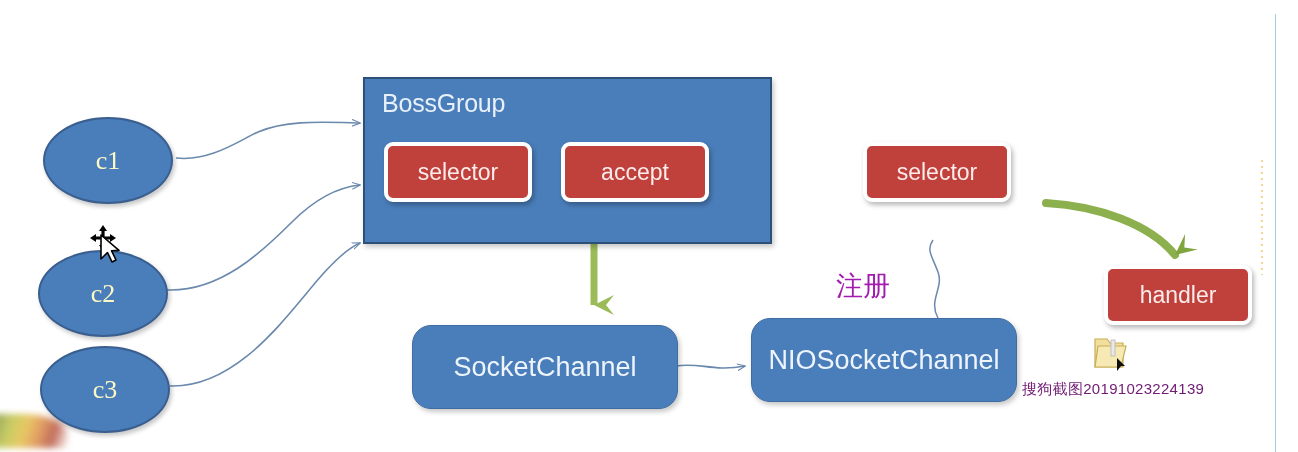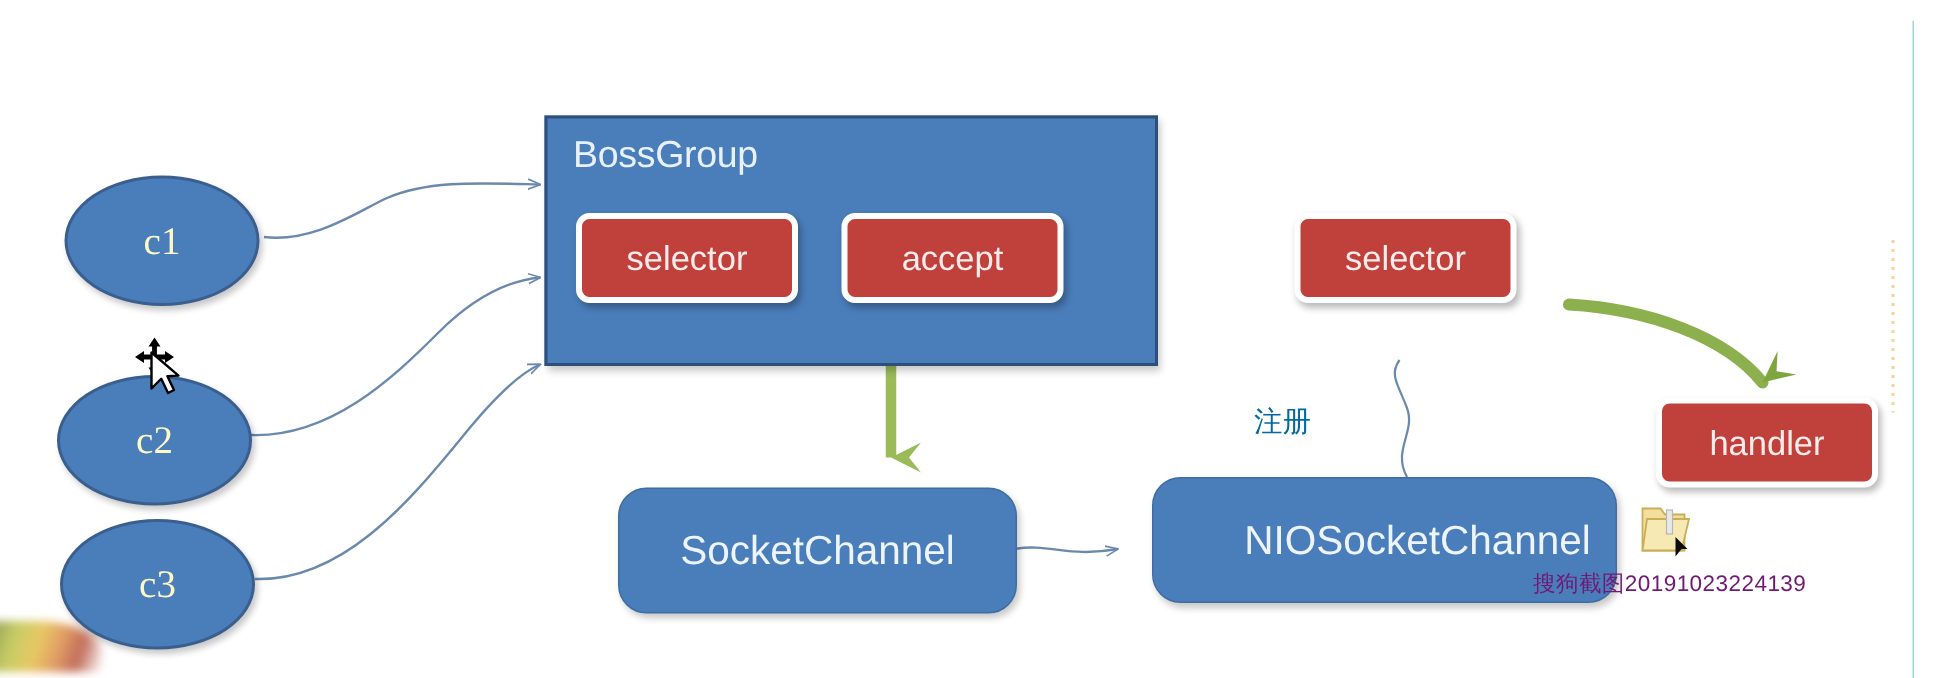--- a/index.html
+++ b/index.html
@@ -116,22 +116,22 @@
     display: flex;
     align-items: center;
     justify-content: center;
     color: #eef4fb;
     font-size: 27px;
     font-family: "Liberation Sans", sans-serif;
   }
 
   .cn-label {
     position: absolute;
-    color: #0369a1;
-    font-size: 19px;
+    color: #a21caf;
+    font-size: 27px;
     font-family: Liberation Mono, monospace;
     white-space: nowrap;
   }
 
   .watermark {
     position: absolute;
     color: #701a75;
     font-size: 15px;
     font-family: "Liberation Sans", sans-serif;
     white-space: nowrap;
@@ -213,21 +213,21 @@
     <span>accept</span>
   </div>
 
   <div class="pill" style="left:863px; top:142px; width:140px; height:52px;">
     <span>selector</span>
   </div>
 
   <div class="rrect" style="left:412px; top:325px; width:264px; height:82px;">
     <span>SocketChannel</span>
   </div>
-  <div class="rrect" style="left:768px; top:318px; width:264px; height:82px;padding-left:44px;">
+  <div class="rrect" style="left:751px; top:318px; width:264px; height:82px;">
     <span>NIOSocketChannel</span>
   </div>
 
   <div class="pill" style="left:1104px; top:265px; width:140px; height:52px;text-align:center;">
     <span>handler</span>
   </div>
 
   <div class="cn-label" style="left:836px; top:268px;">
     <span>注册</span>
   </div>

